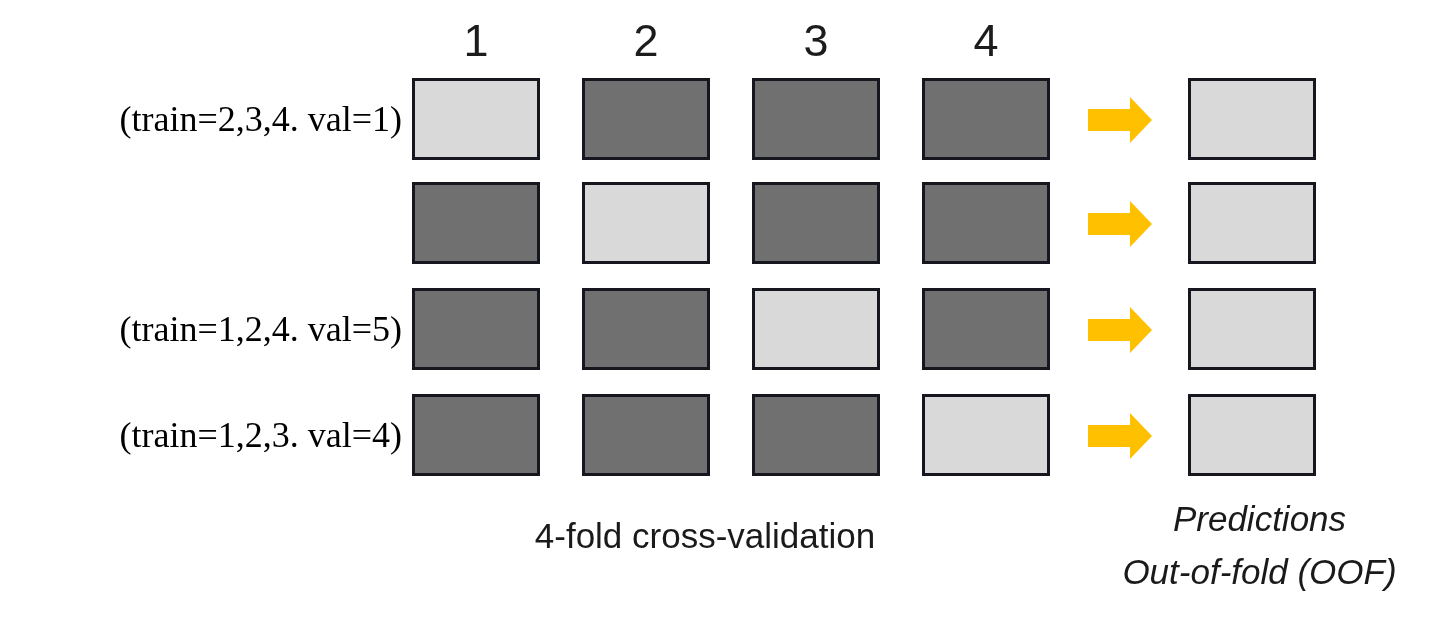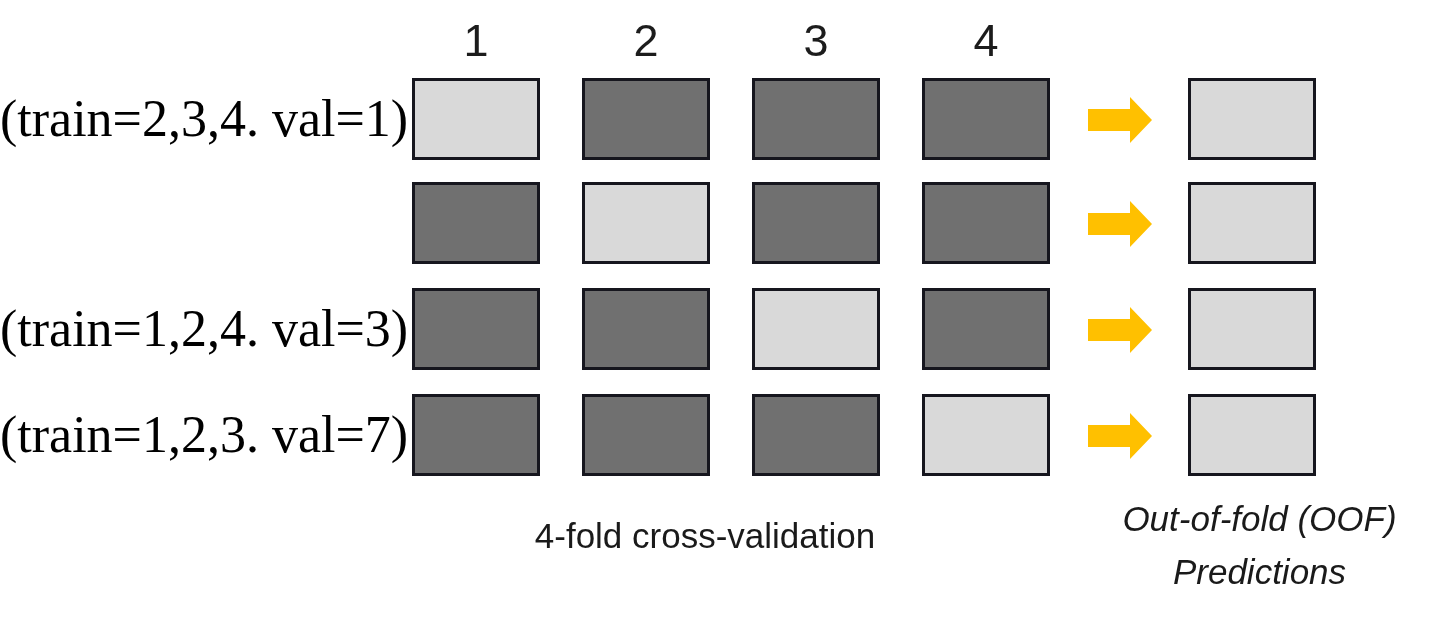--- a/index.html
+++ b/index.html
@@ -26,21 +26,21 @@
     color: #1c1c1c;
     font-family: "Liberation Sans", sans-serif;
   }
   .row-label {
     position: absolute;
     left: 0;
     width: 402px;
     height: 56px;
     line-height: 56px;
     text-align: right;
-    font-size: 52px;
+    font-size: 36px;
     color: #000000;
     font-family: "Liberation Serif", serif;
     white-space: nowrap;
   }
   .cell, .oof-box {
     position: absolute;
     width: 128px;
     height: 82px;
     border: 3px solid #16161e;
     box-sizing: border-box;
@@ -77,22 +77,22 @@
 <body>
 
 <div class="canvas">
 
   <div class="col-header" style="left:412px">1</div>
   <div class="col-header" style="left:582px">2</div>
   <div class="col-header" style="left:752px">3</div>
   <div class="col-header" style="left:922px">4</div>
 
   <div class="row-label" style="top:91px">(train=2,3,4. val=1)</div>
-  <div class="row-label" style="top:301px">(train=1,2,4. val=3)</div>
-  <div class="row-label" style="top:407px">(train=1,2,3. val=7)</div>
+  <div class="row-label" style="top:301px">(train=1,2,4. val=5)</div>
+  <div class="row-label" style="top:407px">(train=1,2,3. val=4)</div>
 
   <div class="cell" style="left: 412px; top: 78px; background: rgb(217, 217, 217); border-color: rgb(22, 22, 30);"></div>
   <div class="cell" style="left: 582px; top: 78px; background: rgb(112, 112, 112); border-color: rgb(22, 22, 30);"></div>
   <div class="cell" style="left: 752px; top: 78px; background: rgb(112, 112, 112); border-color: rgb(22, 22, 30);"></div>
   <div class="cell" style="left: 922px; top: 78px; background: rgb(112, 112, 112); border-color: rgb(22, 22, 30);"></div>
 
   <div class="cell" style="left: 412px; top: 182px; background: rgb(112, 112, 112); border-color: rgb(22, 22, 30);"></div>
   <div class="cell" style="left: 582px; top: 182px; background: rgb(217, 217, 217); border-color: rgb(22, 22, 30);"></div>
   <div class="cell" style="left: 752px; top: 182px; background: rgb(112, 112, 112); border-color: rgb(22, 22, 30);"></div>
   <div class="cell" style="left: 922px; top: 182px; background: rgb(112, 112, 112); border-color: rgb(22, 22, 30);"></div>
@@ -120,17 +120,17 @@
       <polygon points="0,12 42,12 42,0 64,23 42,46 42,34 0,34" fill="#ffc000"></polygon>
     </svg>
 
   <div class="oof-box" style="left: 1188px; top: 78px; background: rgb(217, 217, 217); border-color: rgb(22, 22, 30);"></div>
   <div class="oof-box" style="left: 1188px; top: 182px; background: rgb(217, 217, 217); border-color: rgb(22, 22, 30);"></div>
   <div class="oof-box" style="left: 1188px; top: 288px; background: rgb(217, 217, 217); border-color: rgb(22, 22, 30);"></div>
   <div class="oof-box" style="left: 1188px; top: 394px; background: rgb(217, 217, 217); border-color: rgb(22, 22, 30);"></div>
 
   <div class="caption-cv">4-fold cross-validation</div>
   <div class="caption-oof">
+    <div>Predictions</div>
     <div>Out-of-fold (OOF)</div>
-    <div>Predictions</div>
   </div>
 
 </div>
 
 </body></html>

